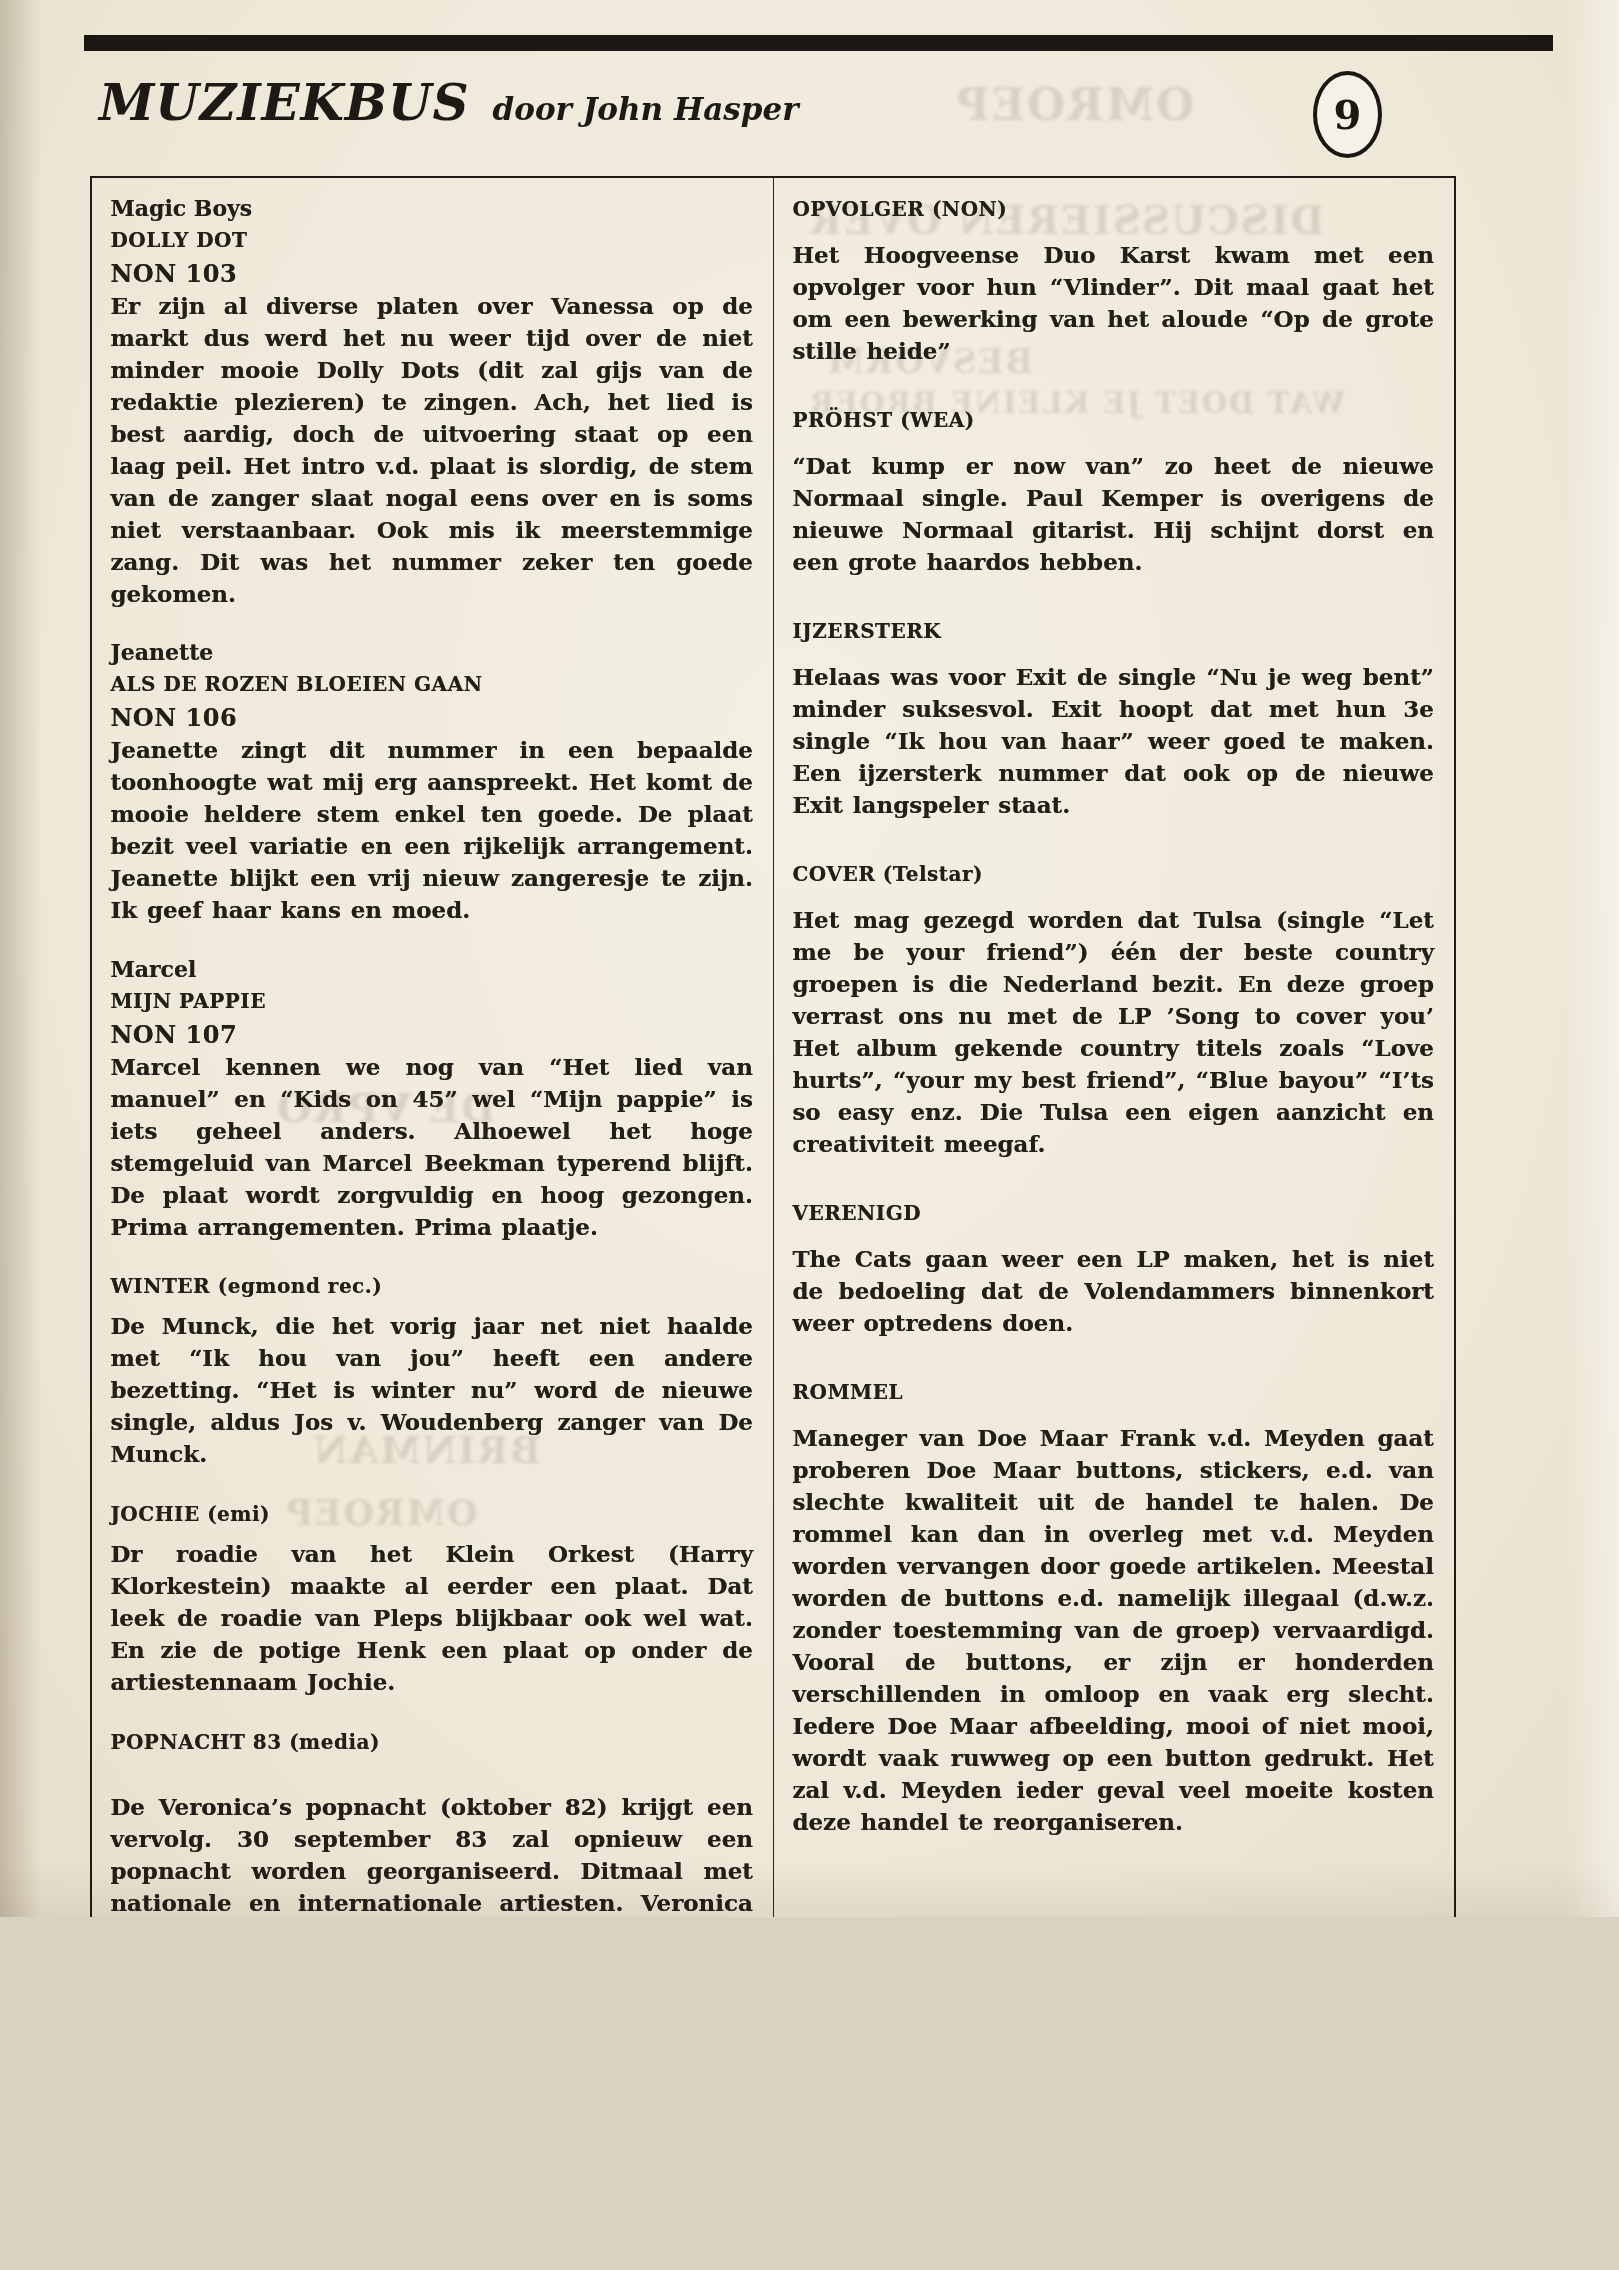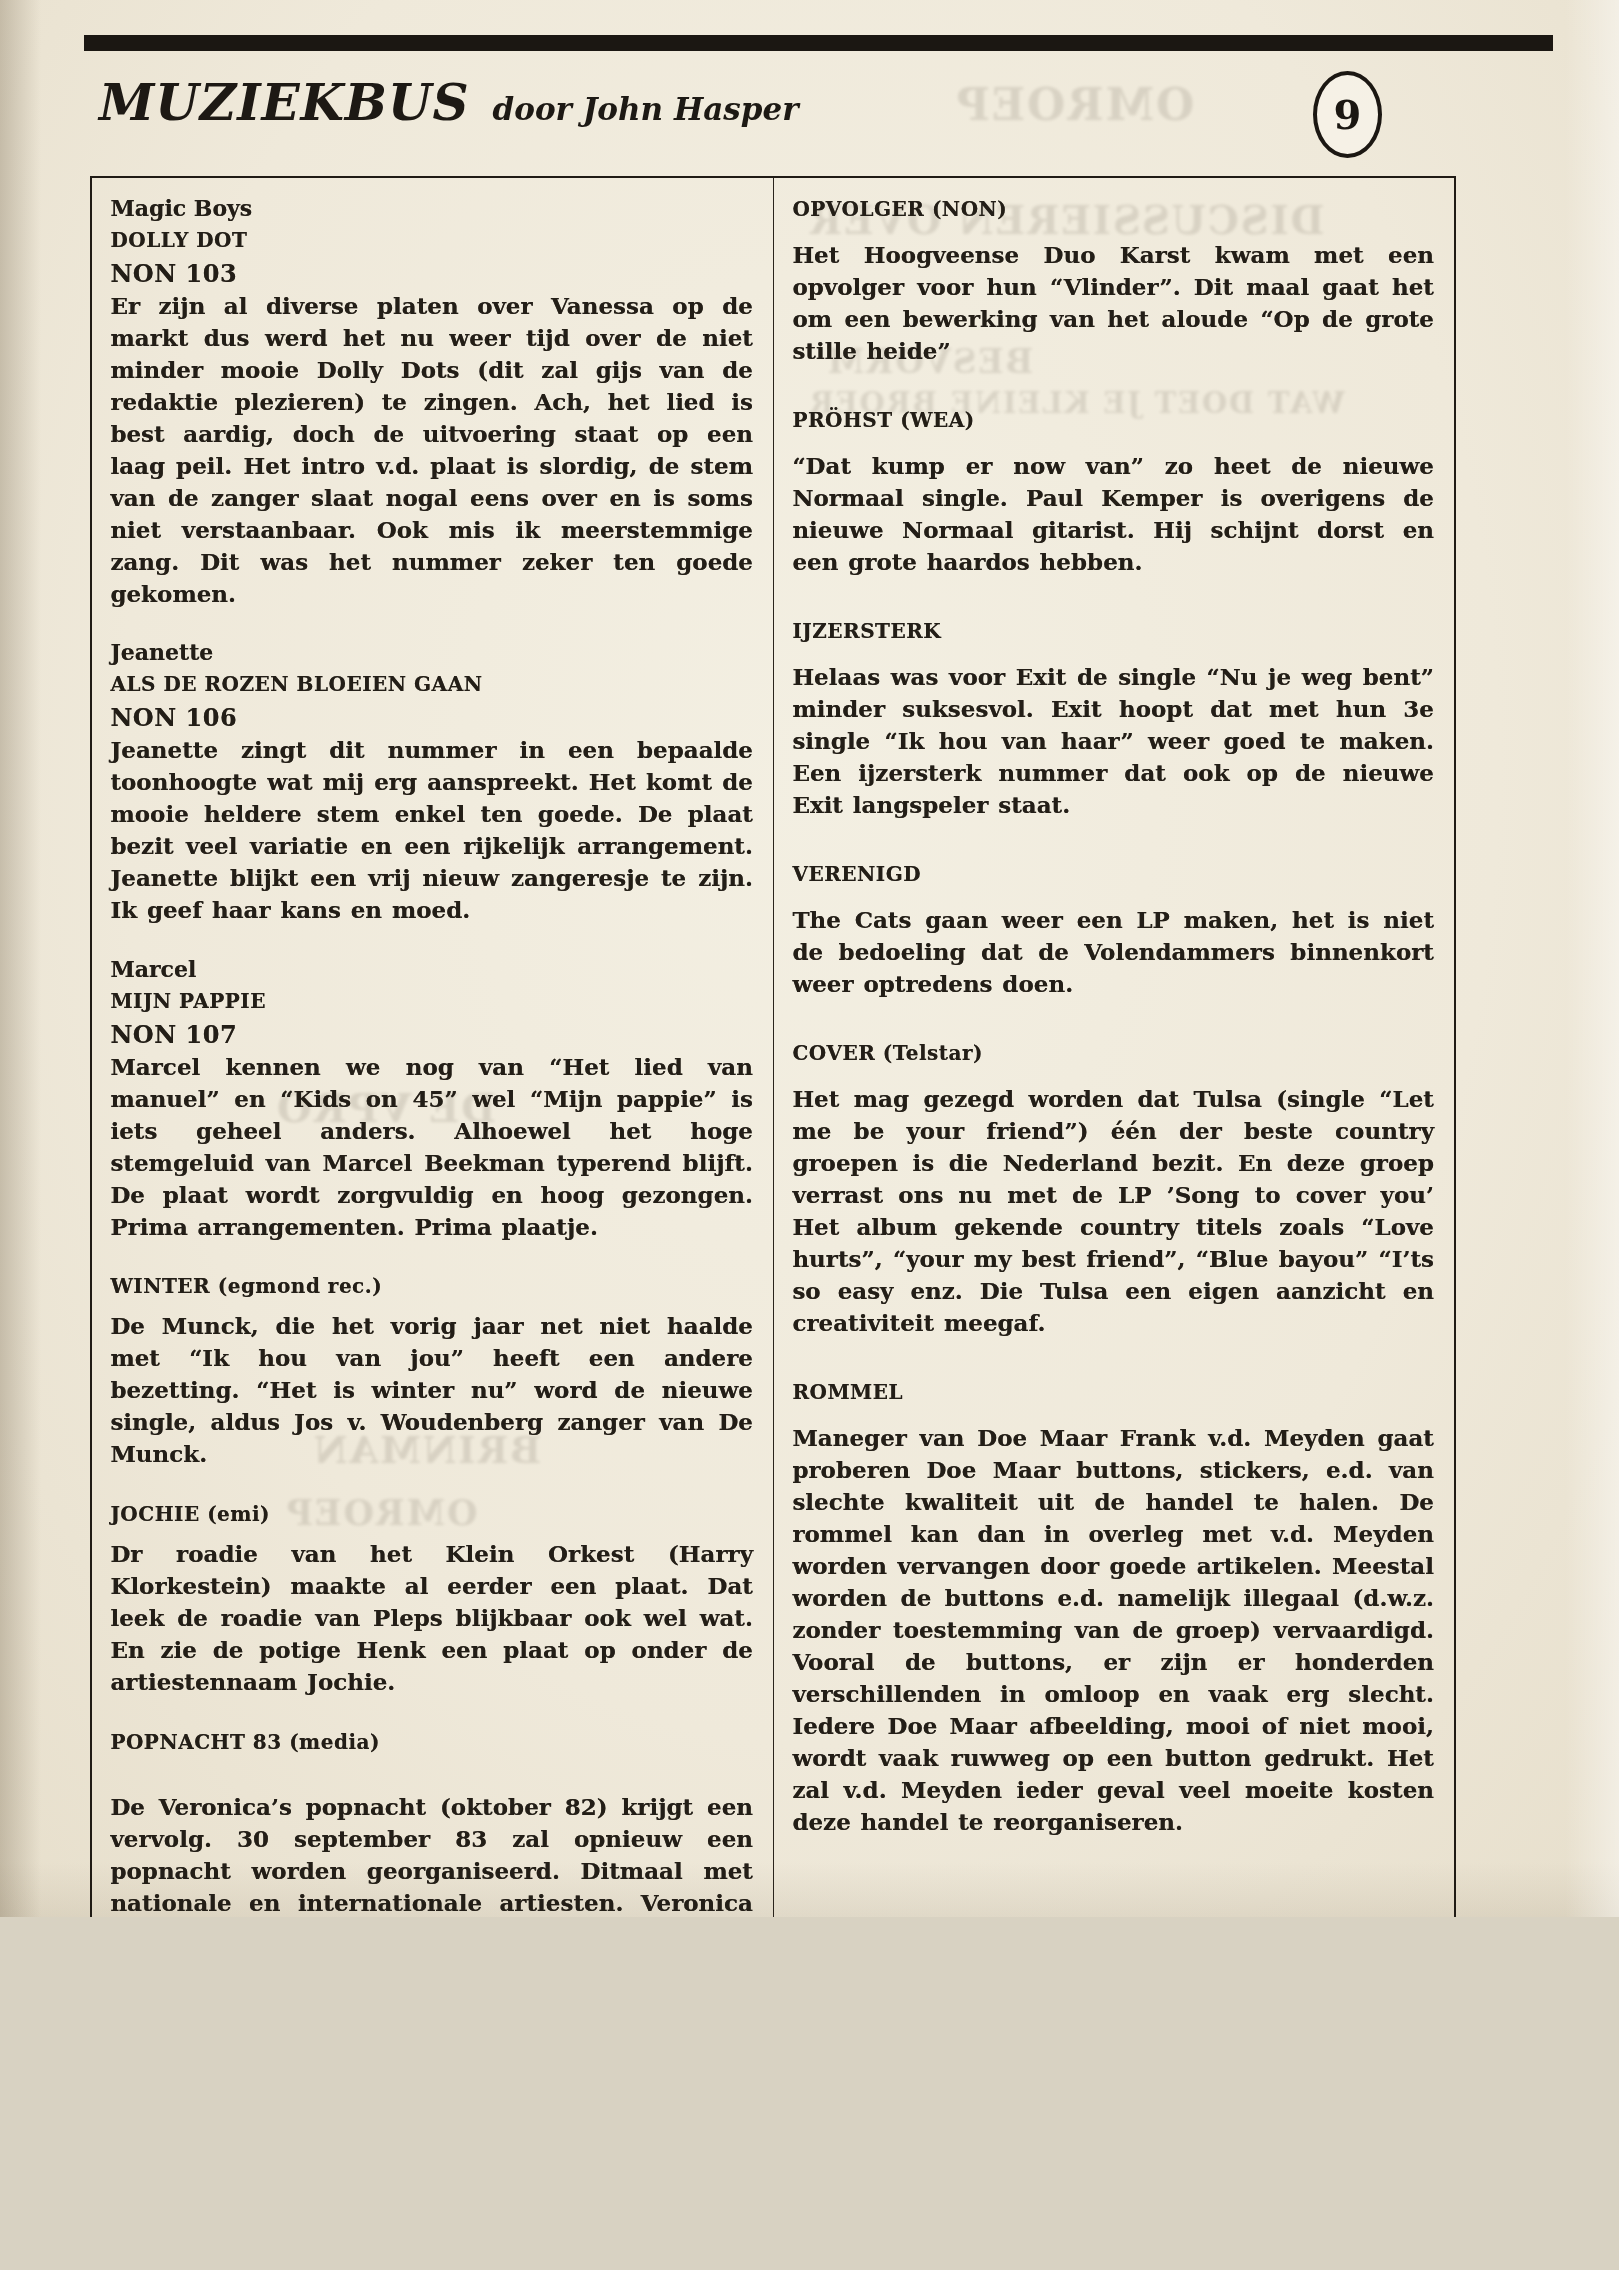--- a/index.html
+++ b/index.html
@@ -221,30 +221,30 @@
         <h2 class="headline">PRÖHST (WEA)</h2>
         <p class="bodytext">“Dat kump er now van” zo heet de nieuwe Normaal single. Paul Kemper is overigens de nieuwe Normaal gitarist. Hij schijnt dorst en een grote haardos hebben.</p>
       </article>
 
       <article>
         <h2 class="headline">IJZERSTERK</h2>
         <p class="bodytext">Helaas was voor Exit de single “Nu je weg bent” minder suksesvol. Exit hoopt dat met hun 3e single “Ik hou van haar” weer goed te maken. Een ijzersterk nummer dat ook op de nieuwe Exit langspeler staat.</p>
       </article>
 
       <article>
+        <h2 class="headline">COVER (Telstar)</h2>
+        <p class="bodytext">Het mag gezegd worden dat Tulsa (single “Let me be your friend”) één der beste country groepen is die Nederland bezit. En deze groep verrast ons nu met de LP ’Song to cover you’ Het album gekende country titels zoals “Love hurts”, “your my best friend”, “Blue bayou” “I’ts so easy enz. Die Tulsa een eigen aanzicht en creativiteit meegaf.</p>
+      </article>
+
+      <article>
         <h2 class="headline">VERENIGD</h2>
         <p class="bodytext">The Cats gaan weer een LP maken, het is niet de bedoeling dat de Volendammers binnenkort weer optredens doen.</p>
       </article>
 
       <article>
-        <h2 class="headline">COVER (Telstar)</h2>
-        <p class="bodytext">Het mag gezegd worden dat Tulsa (single “Let me be your friend”) één der beste country groepen is die Nederland bezit. En deze groep verrast ons nu met de LP ’Song to cover you’ Het album gekende country titels zoals “Love hurts”, “your my best friend”, “Blue bayou” “I’ts so easy enz. Die Tulsa een eigen aanzicht en creativiteit meegaf.</p>
-      </article>
-
-      <article>
         <h2 class="headline">ROMMEL</h2>
         <p class="bodytext">Maneger van Doe Maar Frank v.d. Meyden gaat proberen Doe Maar buttons, stickers, e.d. van slechte kwaliteit uit de handel te halen. De rommel kan dan in overleg met v.d. Meyden worden vervangen door goede artikelen. Meestal worden de buttons e.d. namelijk illegaal (d.w.z. zonder toestemming van de groep) vervaardigd. Vooral de buttons, er zijn er honderden verschillenden in omloop en vaak erg slecht. Iedere Doe Maar afbeelding, mooi of niet mooi, wordt vaak ruwweg op een button gedrukt. Het zal v.d. Meyden ieder geval veel moeite kosten deze handel te reorganiseren.</p>
       </article>
 
 
     </section>
 
   </main>
 
   <div class="bottom-edge"></div>

